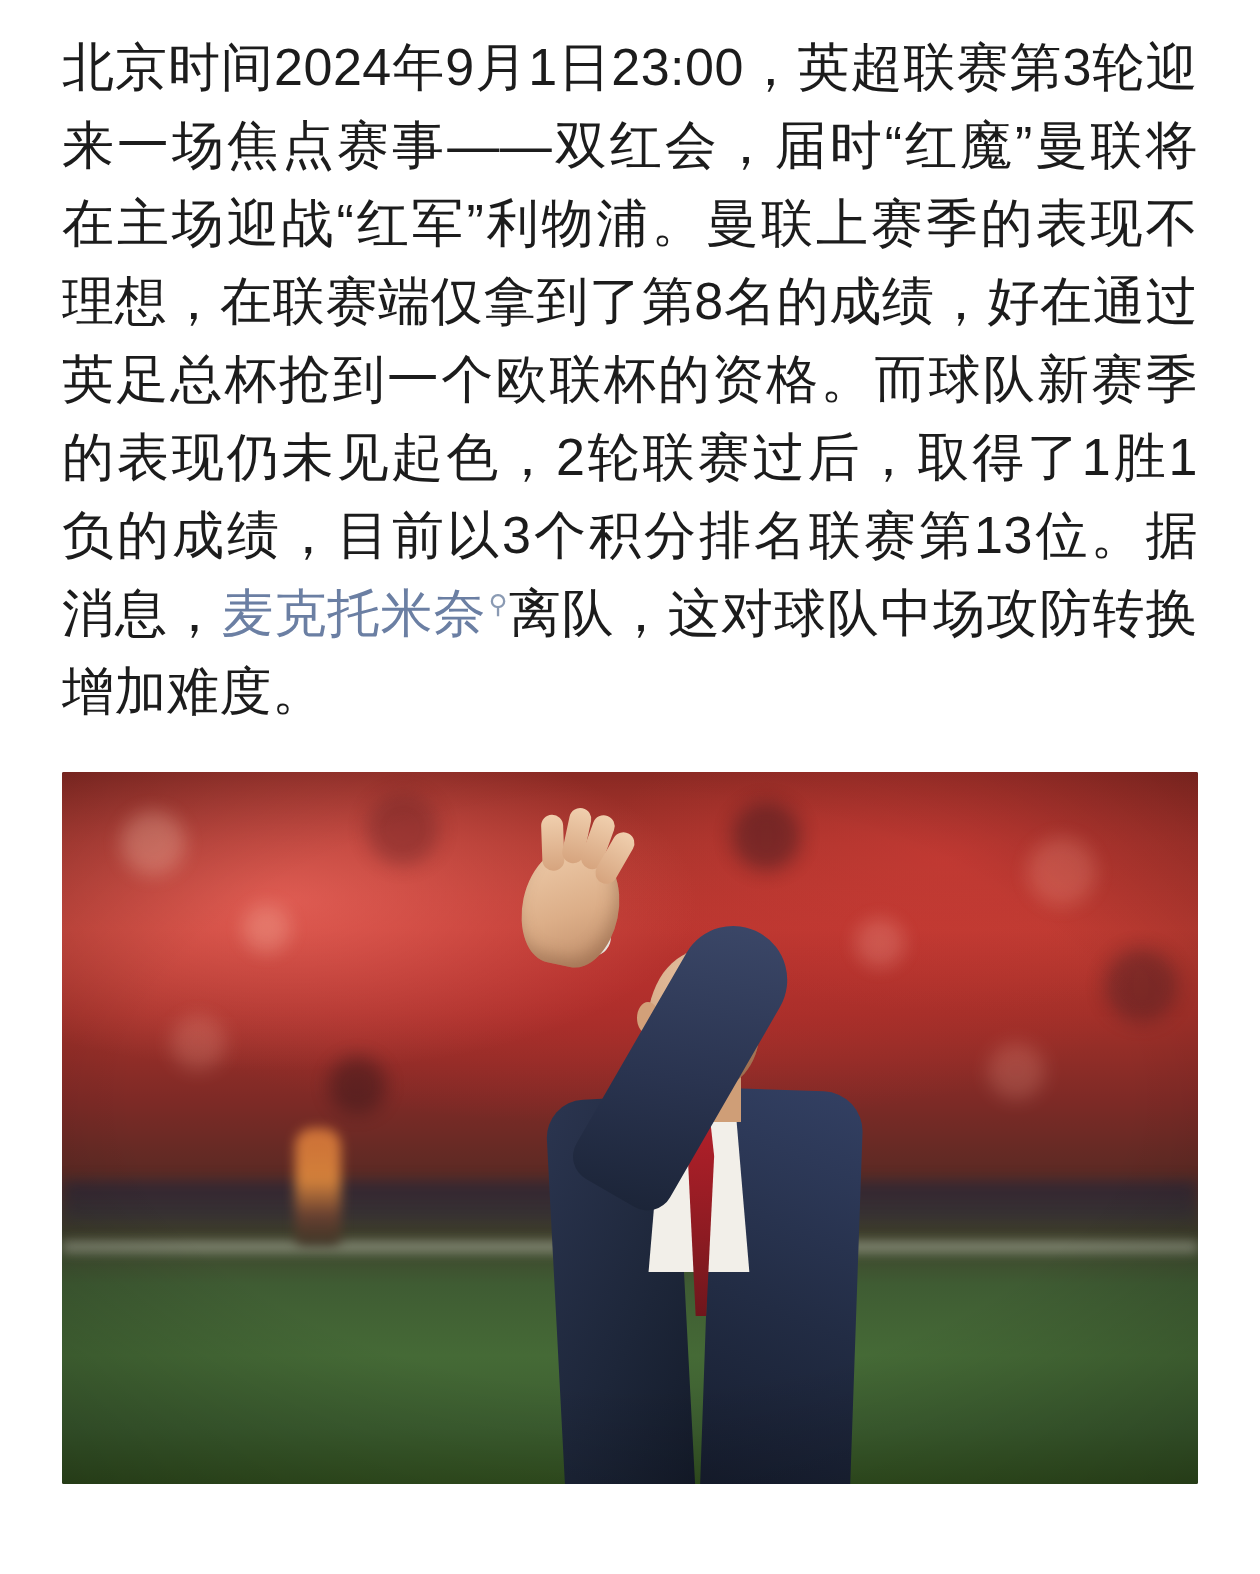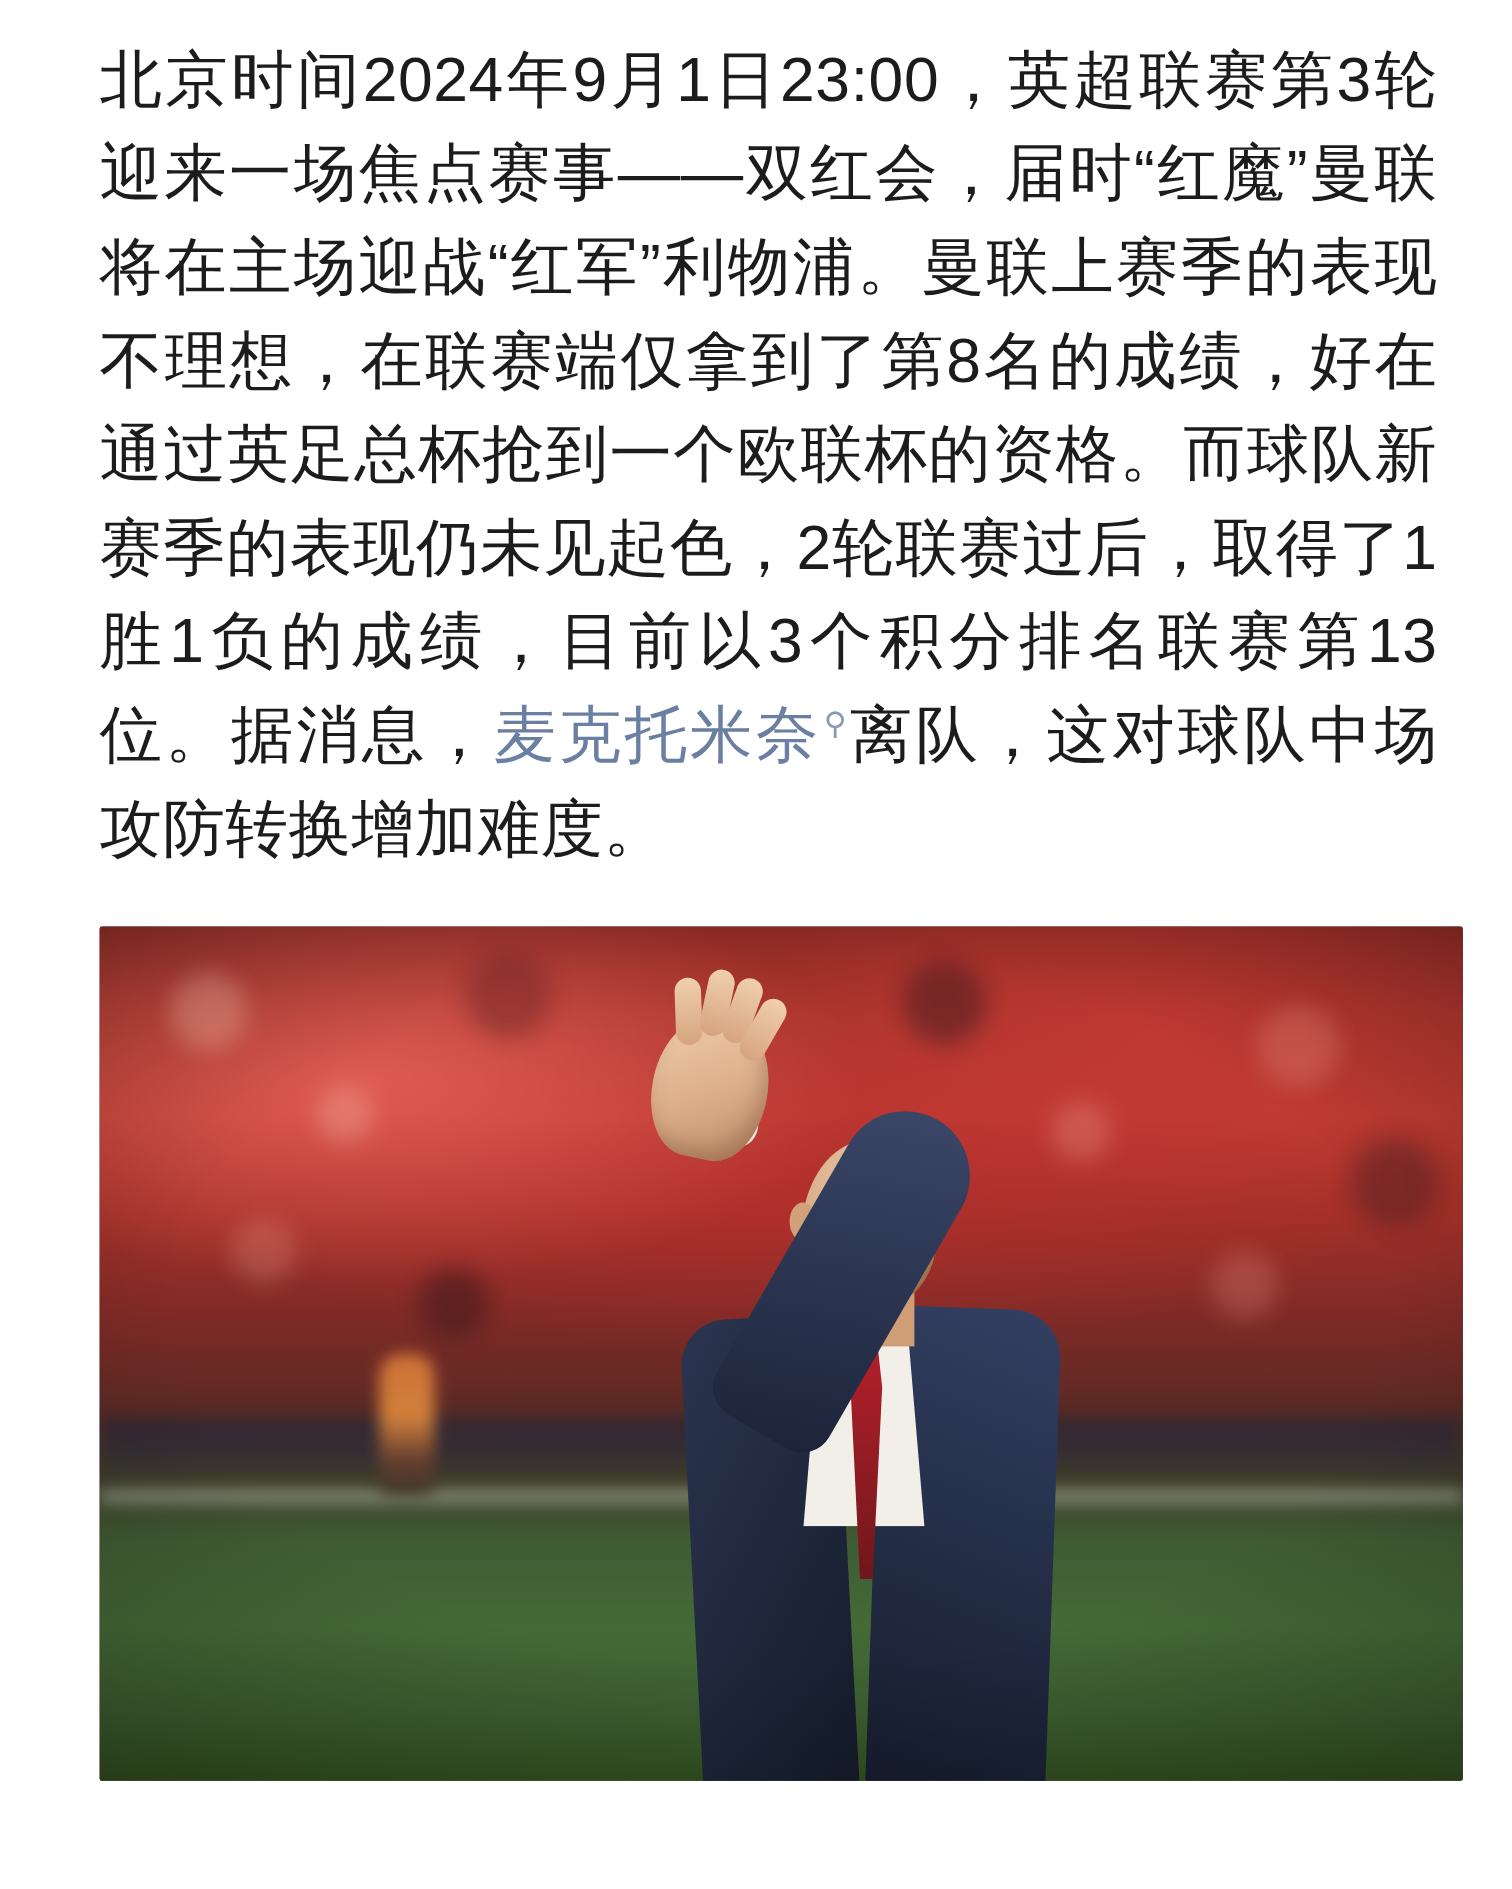--- a/index.html
+++ b/index.html
@@ -13,21 +13,20 @@
     font-family: "Liberation Sans", sans-serif;
     color: #1a1a1a;
     overflow: hidden;
   }
   .page {
     width: 1260px;
     height: 1574px;
     position: relative;
     background: #ffffff;
     box-sizing: border-box;
-    padding-left: 21px;
   }
   .article-body {
     padding: 28px 62px 0 62px;
     box-sizing: border-box;
   }
   .paragraph {
     font-size: 52px;
     line-height: 78px;
     letter-spacing: 0.5px;
     color: #1c1c1c;

